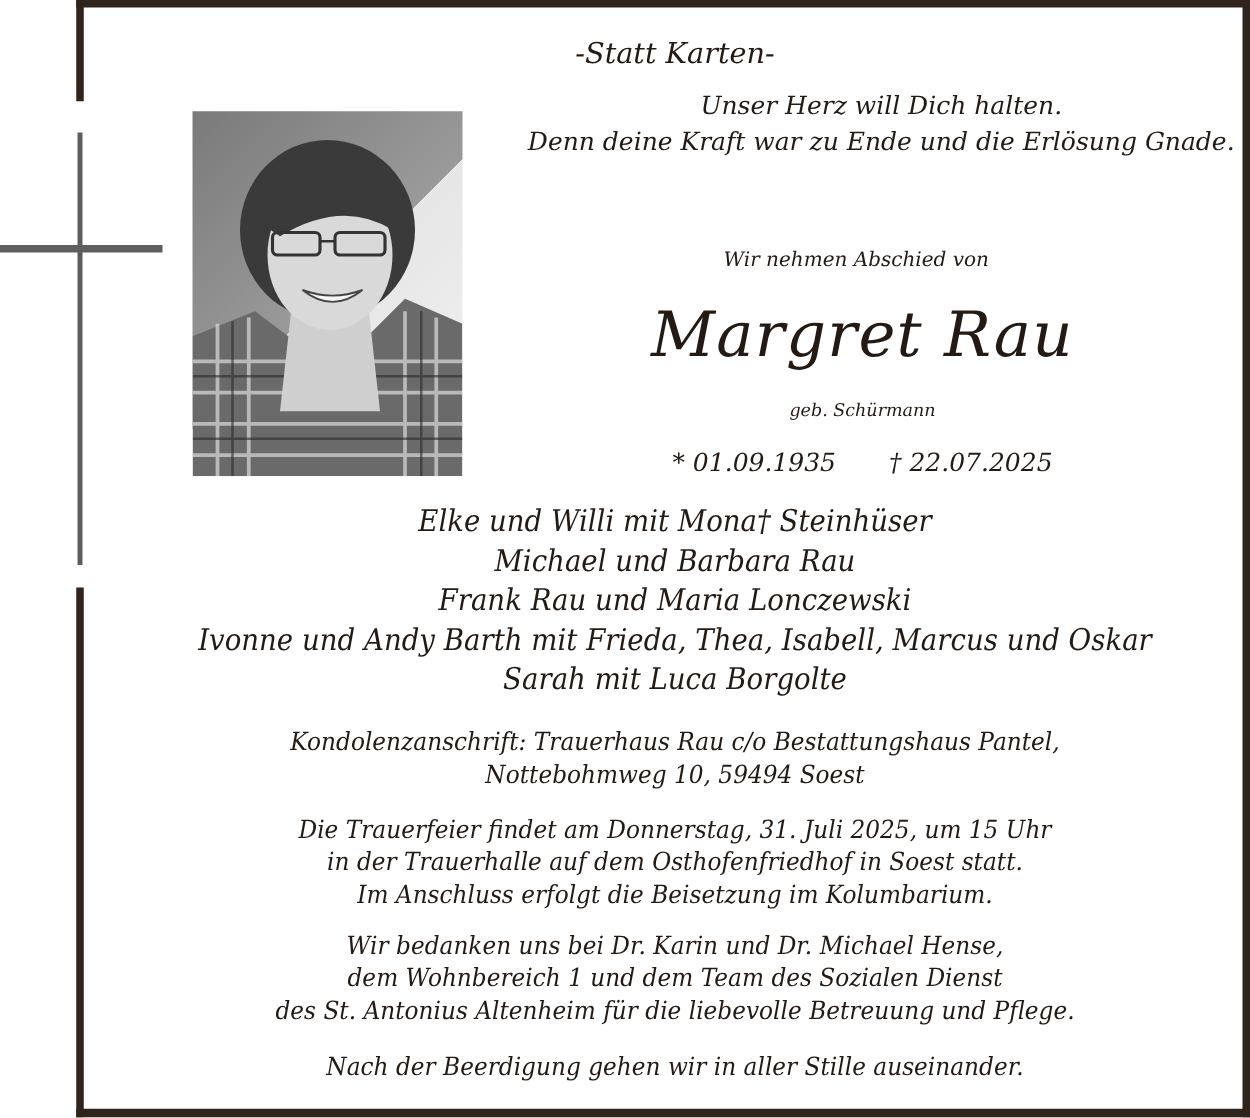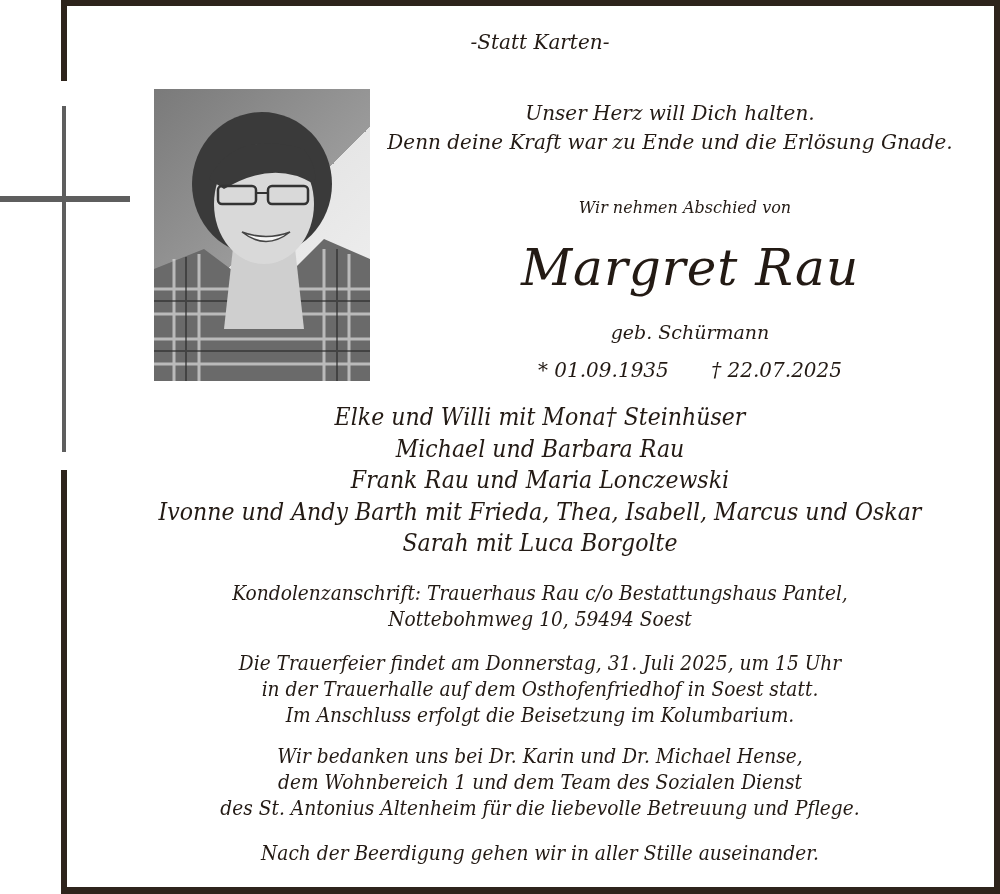--- a/index.html
+++ b/index.html
@@ -11,25 +11,25 @@
   .border-left-top { position:absolute; left:61px; top:0; width:6px; height:81px; background:#2e241c; }
   .border-left-bottom { position:absolute; left:61px; top:470px; width:6px; height:424px; background:#2e241c; }
   .cross-v { position:absolute; left:62px; top:106px; width:4px; height:346px; background:#5e5e5e; }
   .cross-h { position:absolute; left:0; top:196px; width:130px; height:6px; background:#5e5e5e; }
 
   .photo { position:absolute; left:154px; top:89px; width:216px; height:292px; overflow:hidden;
            background:linear-gradient(135deg,#7a7a7a 0%,#9a9a9a 50%,#e6e6e6 50%,#f2f2f2 100%); }
   .photo svg { display:block; }
 
   .txt { position:absolute; font-style:italic; text-align:center; white-space:nowrap; }
-  .statt { left:440px; top:30px; width:200px; font-size:20px; }
-  .poem { left:375px; top:70px; width:590px; font-size:20px; line-height:29px;margin-top:29px; }
+  .statt { left:440px; top:30px; width:200px; font-size:23px; }
+  .poem { left:410px; top:70px; width:590px; font-size:20px; line-height:29px; }
   .intro { left:490px; top:198px; width:390px; font-size:16px; }
   .name { left:470px; top:228px; width:440px; font-size:50px; letter-spacing:1px; line-height:80px; }
-  .maiden { left:540px; top:321px; width:300px; font-size:19px; }
+  .maiden { left:540px; top:321px; width:300px; font-size:14px; }
   .dates { left:500px; top:358px; width:380px; font-size:20px; }
   .dates span { display:inline-block; margin:0 18px; }
   .family { left:100px; top:402px; width:880px; font-size:24px; line-height:31.5px; transform:scaleX(0.92); transform-origin:center top; }
   .block { left:140px; width:800px; font-size:20px; line-height:26px; transform:scaleX(0.93); transform-origin:center top; }
   .b1 { top:580px; }
   .b2 { top:650px; }
   .b3 { top:743px; }
   .b4 { top:840px; }
   .line { display:block; }
 </style>

